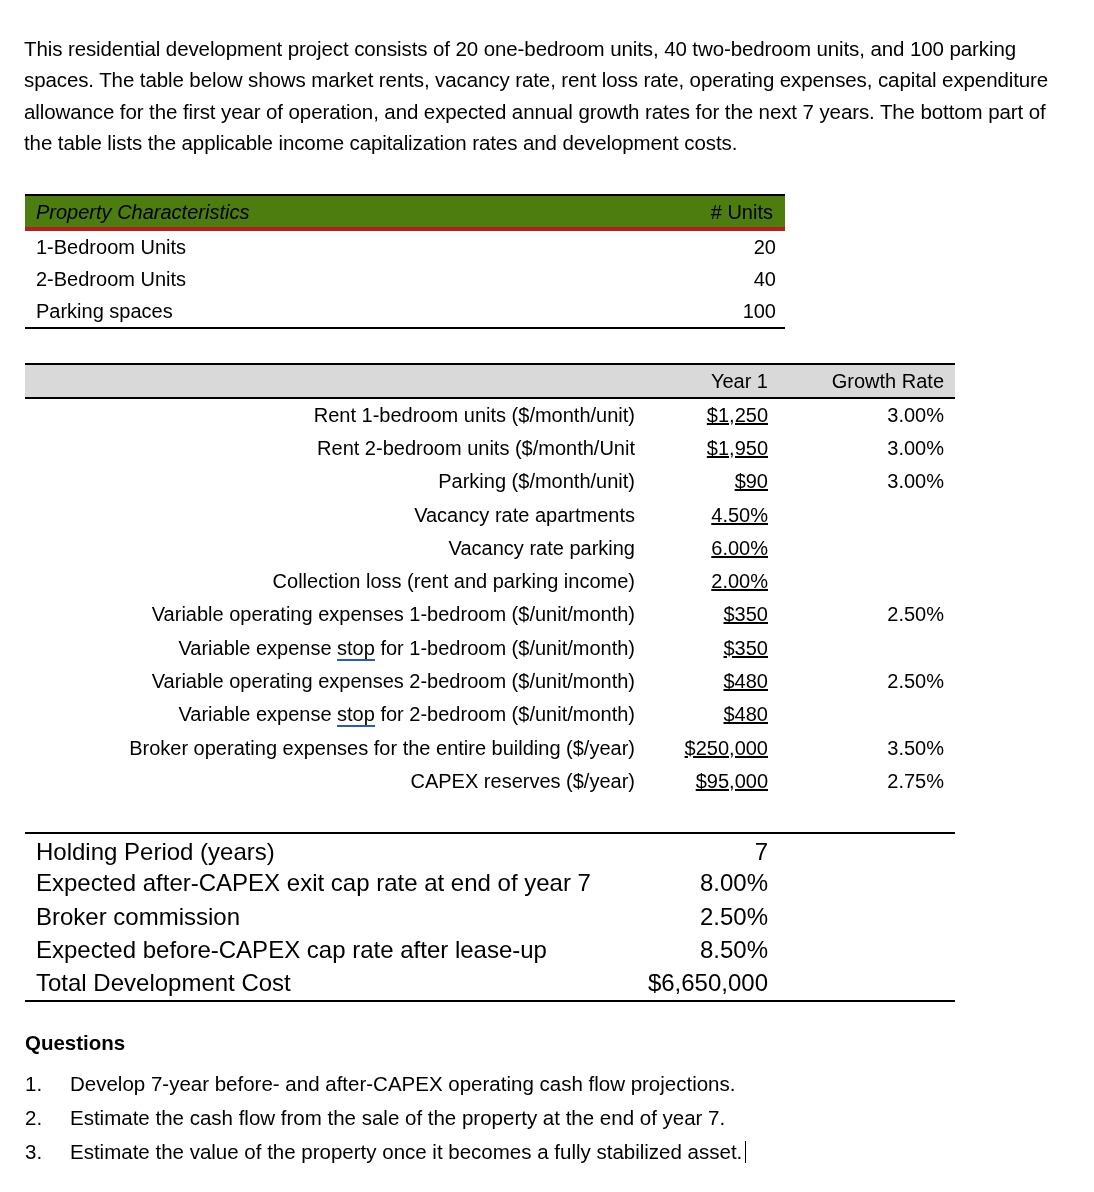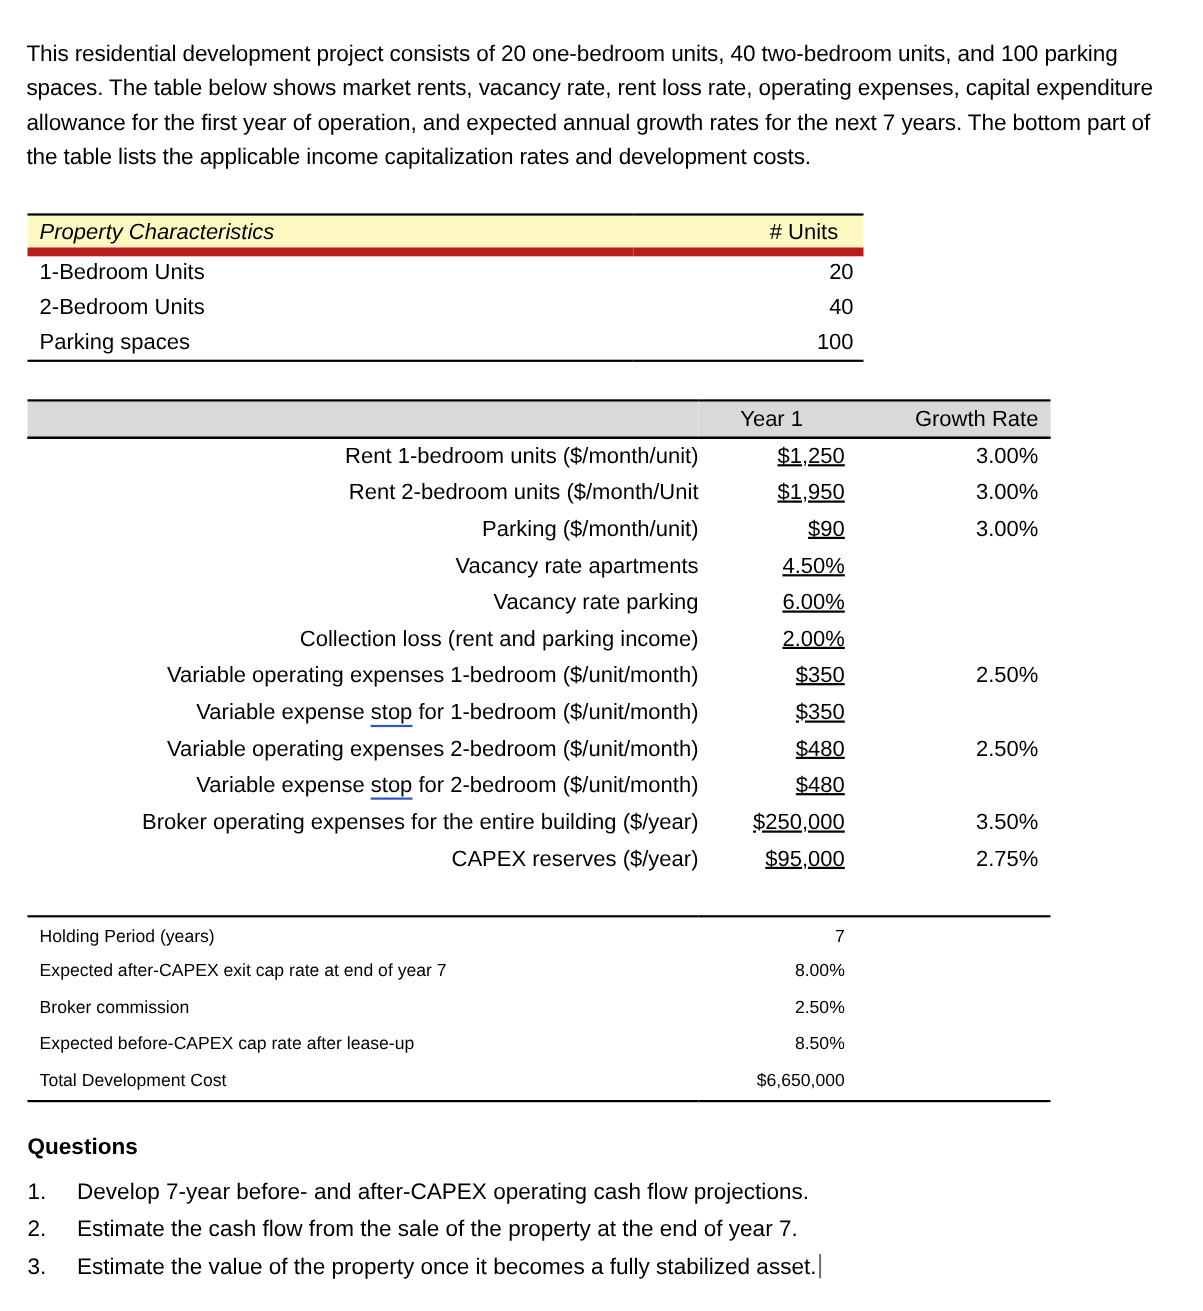--- a/index.html
+++ b/index.html
@@ -51,33 +51,33 @@
     white-space: nowrap;
   }
 
   
   #table-property {
     left: 25px;
     top: 194px;
     width: 760px;
   }
   #table-property .hdr-row td {
-    background: #fef9c3;
+    background: #4d7c0f;
     border-top: 2.5px solid #000;
-    border-bottom: 8px solid #b91c1c;
+    border-bottom: 4px solid #b91c1c;
     height: 34px;
     font-size: 20px;
   }
   #table-property .hdr-row td.lbl {
     font-style: italic;
     padding-left: 11px;
   }
   #table-property .hdr-row td.val {
     text-align: right;
-    padding-right: 23px;
+    padding-right: 12px;
   }
   #table-property tbody td {
     height: 33px;
     font-size: 20px;
   }
   #table-property tbody td.lbl { padding-left: 11px; }
   #table-property tbody td.val { text-align: right; padding-right: 9px; }
   #table-property tbody tr:last-child td {
     border-bottom: 2.5px solid #000;
   }
@@ -90,37 +90,37 @@
   }
   #table-operating .hdr-row td {
     background: #d9d9d9;
     border-top: 2.5px solid #000;
     border-bottom: 2px solid #000;
     height: 34px;
     text-align: right;
     font-size: 20px;
   }
   #table-operating .hdr-row td.lbl { text-align: left; padding-left: 11px; }
-  #table-operating .hdr-row td.c-year { padding-right: 12px; text-align: center; }
+  #table-operating .hdr-row td.c-year { padding-right: 12px; }
   #table-operating .hdr-row td.c-growth { padding-right: 11px; }
 
   #table-operating tbody td { height: 33.3px; font-size: 20px; text-align: right; }
   #table-operating tbody td.lbl { padding-left: 11px; }
   #table-operating tbody td.c-year { text-align: right; padding-right: 12px; text-decoration: underline; }
   #table-operating tbody td.c-growth { text-align: right; padding-right: 11px; }
 
   
   #table-terms {
     left: 25px;
     top: 832px;
     width: 930px;
     border-top: 2.5px solid #000;
     border-bottom: 2.5px solid #000;
   }
-  #table-terms tbody td { height: 33.5px; font-size: 16px; }
+  #table-terms tbody td { height: 33.5px; font-size: 24px; }
   #table-terms tbody tr:first-child td { padding-top: 3px; }
   #table-terms tbody td.lbl { padding-left: 11px; }
   #table-terms tbody td.c-year { text-align: right; padding-right: 12px; }
   #table-terms tbody td.c-growth { text-align: right; padding-right: 11px; }
 
   
   .col-label  { width: 610px; }
   .col-year   { width: 145px; }
   .col-growth { width: 175px; }
 

